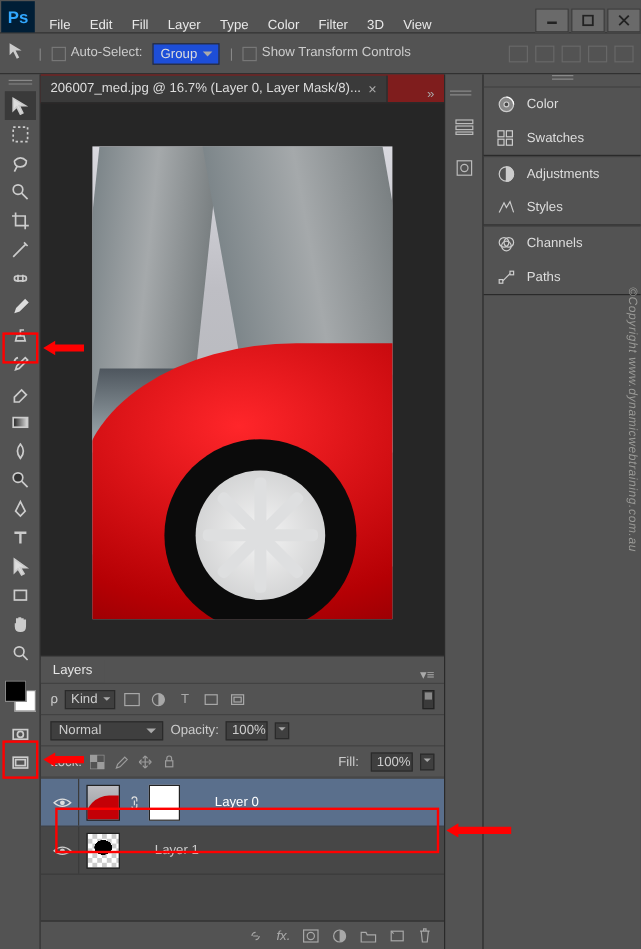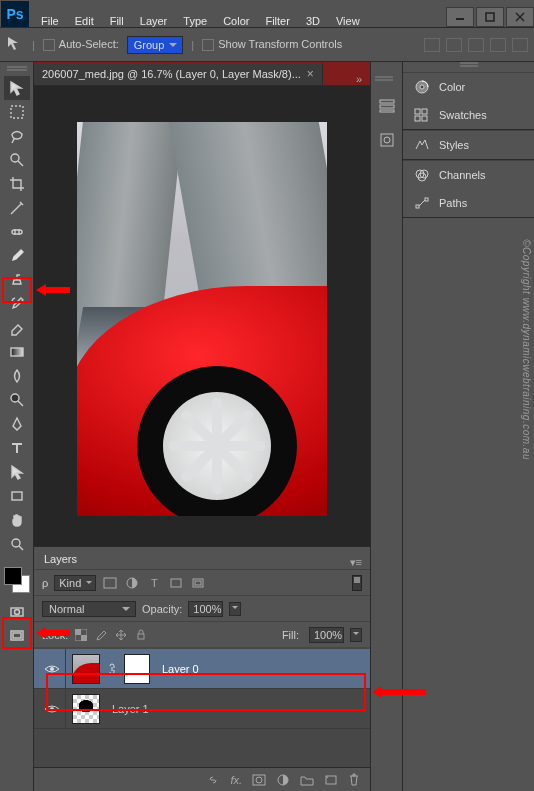--- a/index.html
+++ b/index.html
@@ -80,21 +80,21 @@
 .layer { height: 40px; display: flex; align-items: center; padding: 0 4px; gap: 6px; border-bottom: 1px solid #3b3b3b; }
 .layer.selected { background: #5a6f8c; color: #fff; }
 .eye { width: 28px; height: 100%; display: flex; align-items: center; justify-content: center; border-right: 1px solid #3b3b3b; }
 .thumb { width: 28px; height: 30px; border: 1px solid #222; background: #222; overflow: hidden; position: relative; }
 .thumb.car{background:linear-gradient(#bdbdc2,#94989a);} 
 .thumb.car::after{content:"";position:absolute;bottom:0;left:-2px;width:34px;height:20px;background:#c40006;border-top-left-radius:20px;}
 .linkic { width: 12px; display: flex; align-items: center; justify-content: center; }
 .mask { width: 26px; height: 30px; background: #fff; border: 1px solid #222; }
 .thumb.checker{background:repeating-conic-gradient(#ccc 0 25%,#fff 0 50%) 0 0/8px 8px;}
 .thumb.checker::before{content:"";position:absolute;inset:0;background:radial-gradient(12px 10px at 50% 40%,#000 60%,transparent 62%);}
-.lname { margin-left: 6px; text-align: right; }
+.lname { margin-left: 23px; text-align: right; }
 
 .layer-footer { height: 24px; background: #535353; border-top: 1px solid #2a2a2a; display: flex; align-items: center; justify-content: flex-end; gap: 10px; padding: 0 10px; }
 .layer-footer .fic { opacity:.7; display:flex; }
 
 
 .rstrip { width: 32px; background: #535353; border-left: 1px solid #2a2a2a; display: flex; flex-direction: column; align-items: center; padding-top: 6px; gap: 2px; }
 .rstrip .grip { width: 24px; }
 .ric { width: 26px; height: 28px; display: flex; align-items: center; justify-content: center; margin-top: 4px; }
 .ric svg { width: 18px; height: 18px; stroke: #bbb; fill: none; }
 
@@ -518,20 +518,29 @@
               <rect x="8" y="9" width="5" height="5" stroke="#ccc"></rect>
             </svg>
           </span>
         <span>Swatches</span>
       </div>
     </div>
     <div class="pgroup">
       <div class="prow">
         <span class="picon">
             <svg viewBox="0 0 16 16">
+              <circle cx="8" cy="8" r="6" stroke="#ccc"></circle>
+              <path d="M8 2 A6 6 0 0 1 8 14 Z" fill="#ccc"></path>
+            </svg>
+          </span>
+        <span>Adjustments</span>
+      </div>
+      <div class="prow">
+        <span class="picon">
+            <svg viewBox="0 0 16 16">
               <path d="M2 12 L6 4 L8 8 L11 3 L14 12" stroke="#ccc"></path>
             </svg>
           </span>
         <span>Styles</span>
       </div>
     </div>
     <div class="pgroup">
       <div class="prow">
         <span class="picon">
             <svg viewBox="0 0 16 16">

